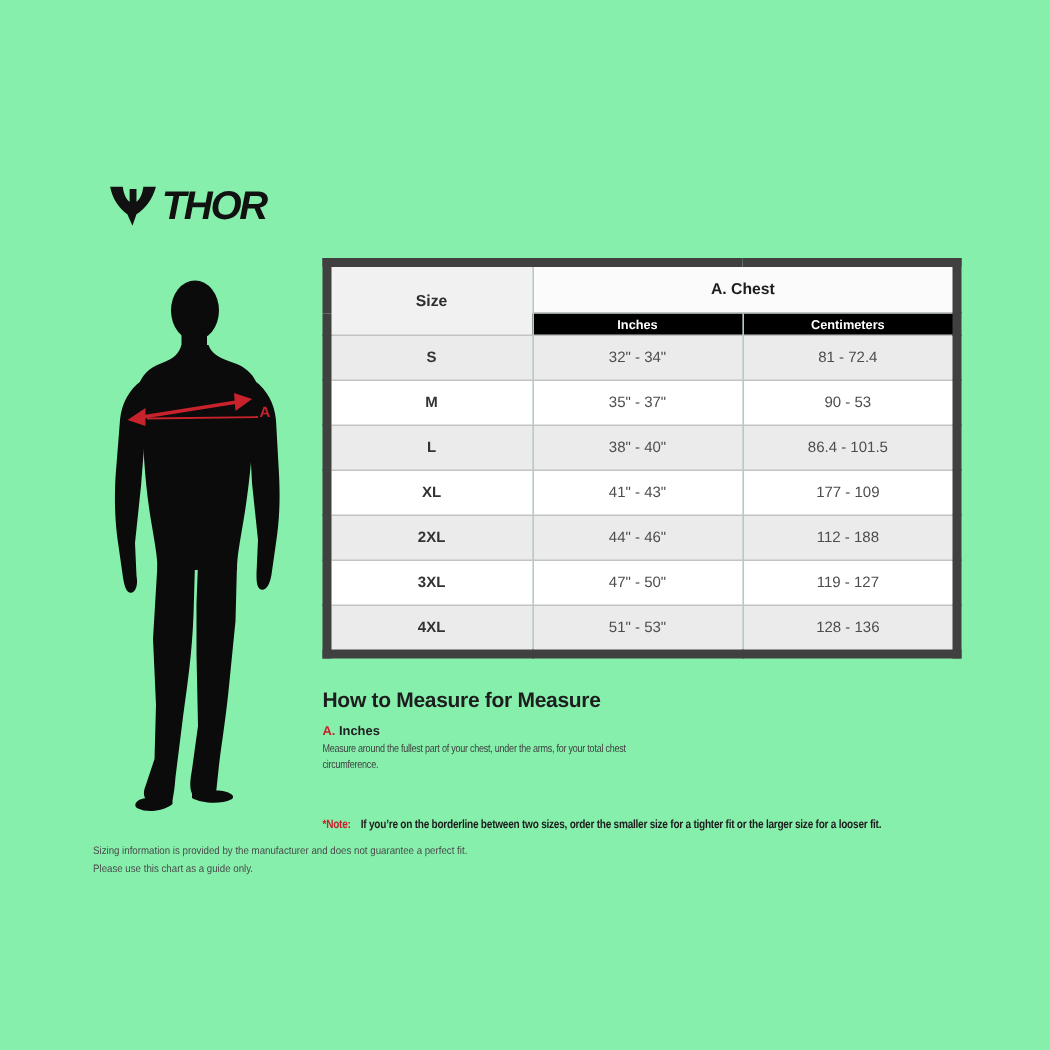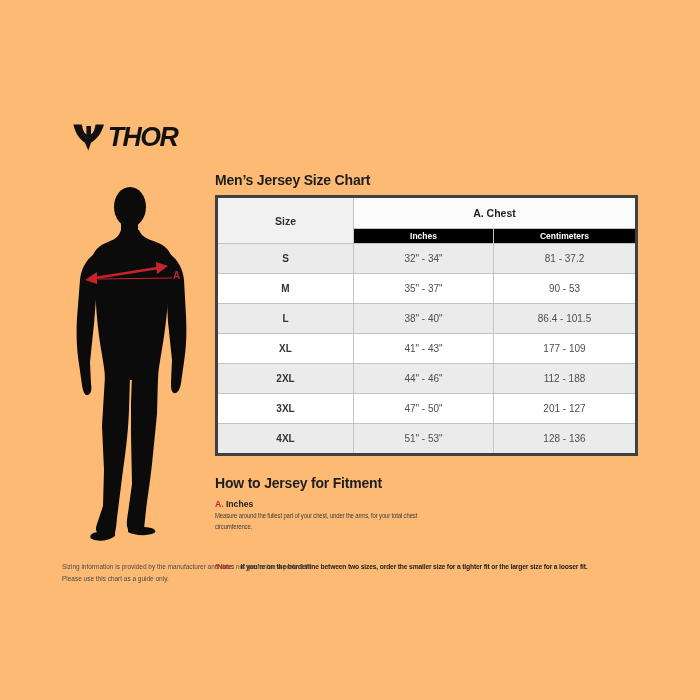--- a/index.html
+++ b/index.html
@@ -1,17 +1,17 @@
 <!DOCTYPE html>
 <html><head>
 <meta charset="utf-8">
 <style>
   html,body { margin:0; padding:0; background:#ffffff; }
   .page {
-    position:relative; width:700px; height:700px; background:#fdba74;
+    position:relative; width:700px; height:700px; background:#86efac;
     font-family:"Liberation Sans", sans-serif; overflow:hidden;
   }
 
   
   .logo { position:absolute; left:72px; top:123px; width:112px; height:30px; }
   .logo svg { display:block; }
   .logo-glyphs { fill:#111111; }
   .logo-text { fill:#111111; font-family:"Liberation Sans",sans-serif;
     font-weight:bold; font-style:italic; letter-spacing:-2px; }
 
@@ -27,21 +27,21 @@
 
   
   .content { position:absolute; left:215px; top:172px; width:440px; }
   .chart-title {
     margin:0 0 7px 0; font-size:14px; font-weight:bold; color:#1d1d1d;
     letter-spacing:-0.2px;
   }
 
   table.size-table {
     border-collapse:collapse; width:420px; table-layout:fixed;
-    border:3px solid #404040;
+    border:6px solid #404040;
   }
   .size-table th, .size-table td {
     border:1px solid #c3c3c3; text-align:center; vertical-align:middle; padding:0;
   }
   .head-size { background:#f1f1f1; font-size:10.5px; font-weight:bold; color:#2e2e2e; }
   .head-group { background:#fbfbfb; height:30px; font-size:10.5px; font-weight:bold; color:#1e1e1e; }
   .head-unit { background:#000000; color:#ffffff; font-size:8.5px; height:14px; font-weight:bold;margin-top:48px; }
   .size-table tbody td { height:29px; font-size:10px; color:#4d4d4d; }
   .size-table tbody td.size-cell { font-weight:bold; color:#333333; }
   .size-table tbody tr:nth-child(odd) { background:#ebebeb; }
@@ -94,21 +94,20 @@
         <line class="arrow-stroke" x1="25" y1="92" x2="88" y2="82" stroke-width="2.4"></line>
         <polygon class="arrow-fill" points="15,94 27,86 27,98"></polygon>
         <polygon class="arrow-fill" points="98,80 86,76 87,88"></polygon>
         <line class="arrow-stroke" x1="28" y1="93" x2="102" y2="92" stroke-width="1.2"></line>
       </g>
     </svg>
     <span class="figure-label">A</span>
   </div>
 
   <div class="content">
-    <h1 class="chart-title">Men’s Jersey Size Chart</h1>
 
     <table class="size-table">
       <colgroup>
           <col style="width:137px">
           <col style="width:140px">
           <col style="width:143px">
         </colgroup>
       <thead>
         <tr>
           <th class="head-size" rowspan="2">Size</th>
@@ -116,21 +115,21 @@
         </tr>
         <tr>
           <th class="head-unit">Inches</th>
           <th class="head-unit">Centimeters</th>
         </tr>
       </thead>
       <tbody>
         <tr>
           <td class="size-cell">S</td>
           <td>32" - 34"</td>
-          <td>81 - 37.2</td>
+          <td>81 - 72.4</td>
         </tr>
         <tr>
           <td class="size-cell">M</td>
           <td>35" - 37"</td>
           <td>90 - 53</td>
         </tr>
         <tr>
           <td class="size-cell">L</td>
           <td>38" - 40"</td>
           <td>86.4 - 101.5</td>
@@ -141,31 +140,31 @@
           <td>177 - 109</td>
         </tr>
         <tr>
           <td class="size-cell">2XL</td>
           <td>44" - 46"</td>
           <td>112 - 188</td>
         </tr>
         <tr>
           <td class="size-cell">3XL</td>
           <td>47" - 50"</td>
-          <td>201 - 127</td>
+          <td>119 - 127</td>
         </tr>
         <tr>
           <td class="size-cell">4XL</td>
           <td>51" - 53"</td>
           <td>128 - 136</td>
         </tr>
       </tbody>
     </table>
 
-    <h2 class="measure-title">How to Jersey for Fitment</h2>
+    <h2 class="measure-title">How to Measure for Measure</h2>
     <div class="measure-item">
       <span class="letter">A.</span>
       <span class="name">Inches</span>
     </div>
     <p class="measure-desc">Measure around the fullest part of your chest, under the arms, for your total chest circumference.</p>
 
     <p class="note">
       <span class="note-label">*Note:</span>
       <span class="note-text">If you’re on the borderline between two sizes, order the smaller size for a tighter fit or the larger size for a looser fit.</span>
     </p>

